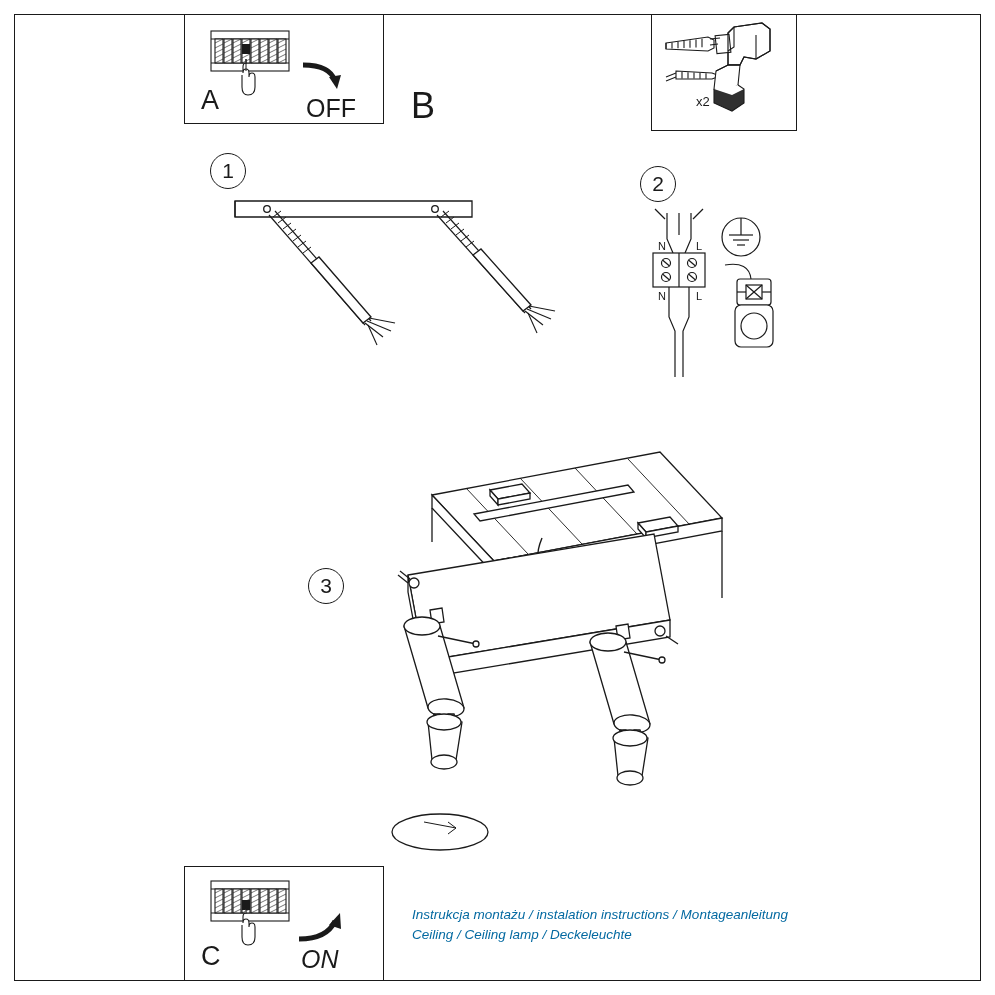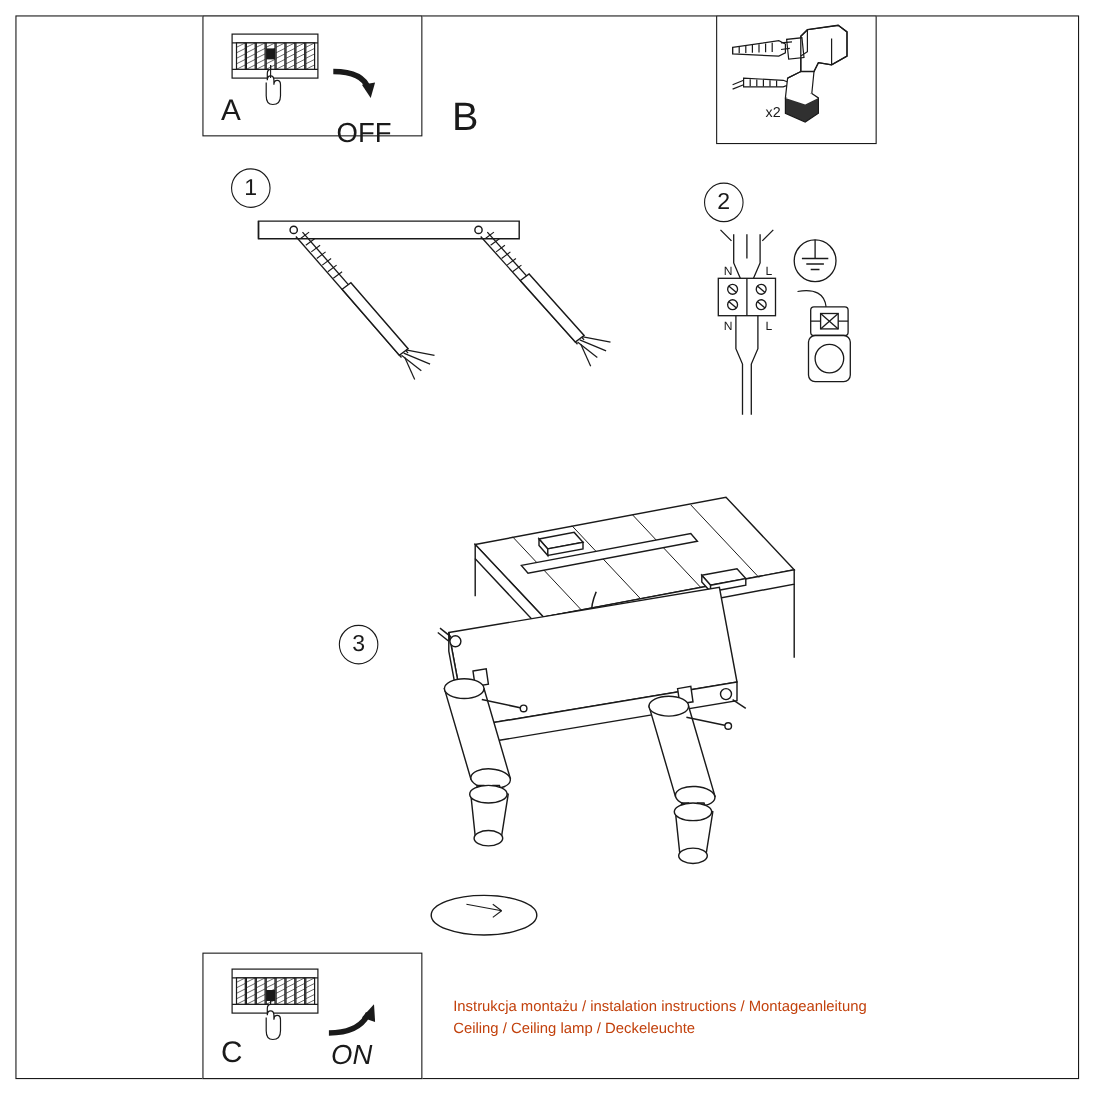--- a/index.html
+++ b/index.html
@@ -78,22 +78,23 @@
   .x2-label {
     position: absolute;
     font-size: 13px;
     font-family: "Liberation Sans", sans-serif;
   }
   .caption {
     position: absolute;
     font-size: 13.5px;
     line-height: 20px;
     font-family: "Liberation Sans", sans-serif;
-    color: #c2410c;
+    color: #0369a1;
     white-space: nowrap;
+    font-style: italic;
   }
   svg { display: block; }
   .abs { position: absolute; }
 </style>
 </head>
 <body>
 
 <div id="sheet">
 
   <div class="border-frame"></div>
@@ -163,21 +164,21 @@
         <rect x="57" y="29" width="8" height="10" fill="#1a1a1a" stroke="none"></rect>
 
         <path d="M57 60 L57 72 Q57 80 63 80 Q70 80 70 72 L70 62 Q70 58 67 58 Q64 58 64 62 L64 58 Q64 54 61 54 Q58 54 58 58 L58 52 Q58 48 61 48 L61 44" fill="#fff"></path>
         <path d="M61 44 L61 56" stroke-width="1"></path>
       </g>
 
       <path d="M118 50 Q145 50 150 66" stroke="#1a1a1a" stroke-width="5" fill="none"></path>
       <path d="M144 62 L152 74 L156 60 Z" fill="#1a1a1a"></path>
     </svg>
     <div class="step-letter" style="left:16px; top:70px;">A</div>
-    <div class="word" style="left:121px; top:92px;">OFF</div>
+    <div class="word" style="left:121px; top:79px;">OFF</div>
   </div>
 
   <div class="big-letter" style="left:411px; top:85px;">B</div>
 
   <div class="panel" id="panel-b">
     <svg width="143" height="114" viewBox="0 0 143 114">
       <g stroke="#1a1a1a" stroke-width="1.1" fill="none">
 
         <g>
           <path d="M14 28 L56 22 L62 25 L62 33 L56 36 L14 34 Z" fill="#fff"></path>

